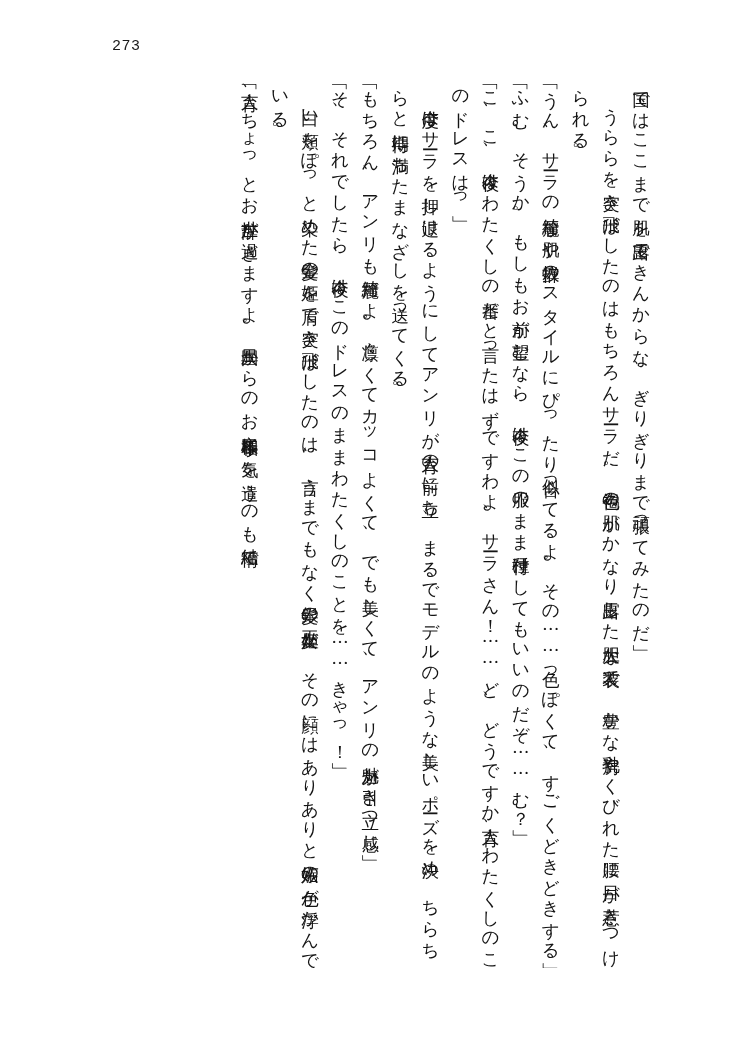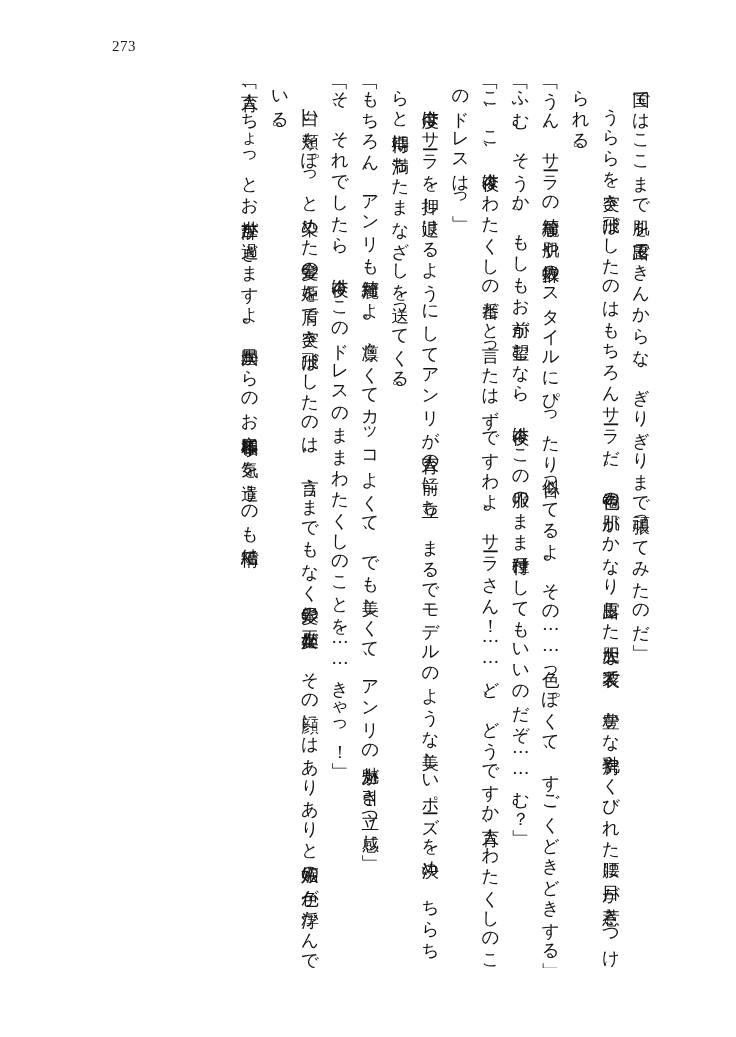--- a/index.html
+++ b/index.html
@@ -21,21 +21,21 @@
     background: #ffffff;
     box-sizing: border-box;
   }
   .page-number {
     position: absolute;
     top: 38px;
     left: 112px;
     font-size: 15px;
     letter-spacing: 0.5px;
     color: #1a1a1a;
-    font-family: Liberation Serif, serif;
+    font-family: Liberation Mono, monospace;
   }
   .text-block {
     position: absolute;
     top: 78px;
     left: 84px;
     width: 572px;
     height: 890px;
     writing-mode: vertical-rl;
     text-orientation: upright;
     direction: ltr;

